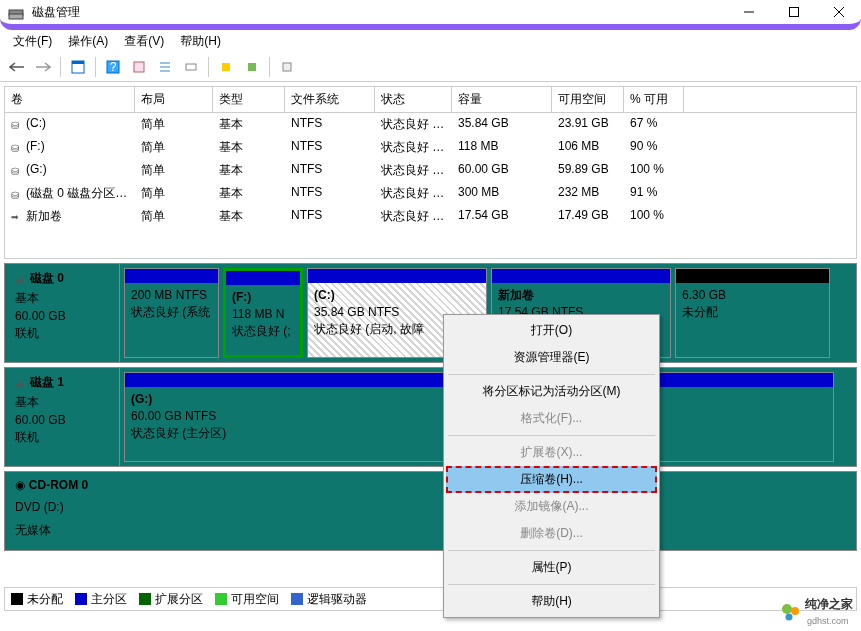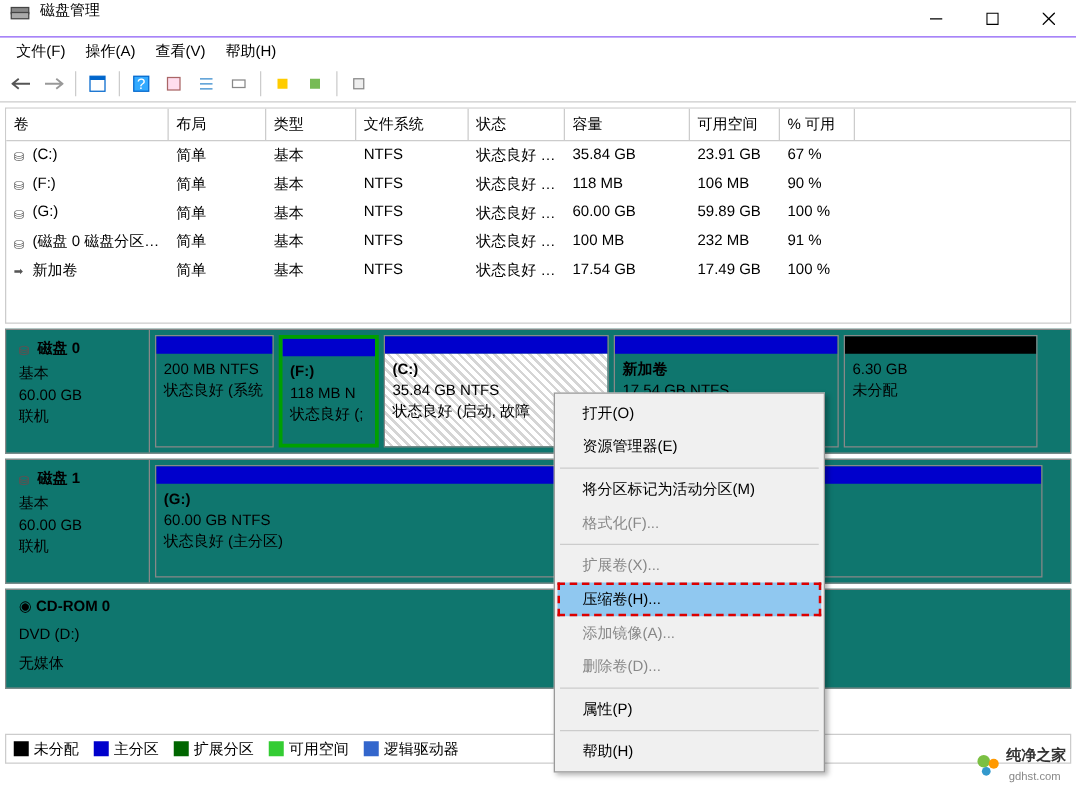--- a/index.html
+++ b/index.html
@@ -1,18 +1,18 @@
 <!DOCTYPE html>
 <html><head>
 <meta charset="utf-8">
 <style>
 * { box-sizing: border-box; margin: 0; padding: 0; font-family: "Microsoft YaHei", "Segoe UI", sans-serif; font-size: 12px; }
 body { width: 861px; height: 631px; background: #fff; position: relative; overflow: hidden; }
 
-.titlebar { height: 30px; display: flex; border-bottom: 1px solid #8b5cf6; }
+.titlebar { height: 30px; display: flex; align-items: center; border-bottom: 6px solid #8b5cf6; border-radius: 12px; }
 .titlebar .icon { width: 16px; height: 16px; margin: 0 8px; }
 .titlebar .title { flex: 1; font-size: 12px; color: #000; }
 .titlebar .btn { width: 45px; height: 30px; display: flex; align-items: center; justify-content: center; }
 
 .menubar { height: 22px; display: flex; align-items: center; padding: 0 5px; }
 .menubar .item { padding: 3px 8px; }
 
 .toolbar { height: 30px; display: flex; align-items: center; padding: 0 5px; border-bottom: 1px solid #ccc; gap: 2px; }
 .toolbar .tbtn { width: 24px; height: 24px; display: flex; align-items: center; justify-content: center; border: 1px solid transparent; }
 .toolbar .sep { width: 1px; height: 20px; background: #ccc; margin: 0 3px; }
@@ -38,21 +38,21 @@
 .disk-label .line { margin-bottom: 2px; }
 .disk-parts { flex: 1; display: flex; gap: 4px; padding: 4px; }
 .part { border: 1px solid #888; display: flex; flex-direction: column; overflow: hidden; }
 .part-head { height: 14px; background: #0000cc; }
 .part-head.black { background: #000; }
 .part-body { flex:1; padding: 4px 6px; line-height: 1.4; overflow:hidden; }
 .part.green-border { border: 3px solid #00a000; }
 .part.hatched .part-body { background: repeating-linear-gradient(45deg, #fff, #fff 3px, #d5d5d5 3px, #d5d5d5 5px); }
 
 .context-menu { position: absolute; left: 443px; top: 314px; width: 217px; background: #f0f0f0; border: 1px solid #999; box-shadow: 2px 2px 4px rgba(0,0,0,0.3); padding: 2px; z-index: 50; }
-.context-menu .mi { padding: 5px 20px; cursor: default; }
+.context-menu .mi { padding: 5px 20px; cursor: default; text-align: center; }
 .context-menu .mi.disabled { color: #888; }
 .context-menu .mi.hl { background: #90c8f0; border: 2px dashed #d00; padding: 3px 18px; }
 .context-menu .msep { height: 1px; background: #ccc; margin: 3px 2px; }
 
 .statusbar { position: absolute; bottom: 20px; left: 4px; right: 4px; height: 24px; border: 1px solid #ccc; display: flex; align-items: center; padding: 0 6px; background: #fff; gap: 4px; }
 .legend-sq { width: 12px; height: 12px; display: inline-block; }
 .legend-lbl { margin-right: 8px; }
 
 .watermark { position: absolute; right: 8px; bottom: 4px; display: flex; align-items: center; gap: 4px; font-size: 13px; color: #333; z-index: 100; }
 .watermark .dots { display:inline-block; width:22px; height:22px; }
@@ -196,21 +196,21 @@
         <div class="td c5">60.00 GB</div>
         <div class="td c6">59.89 GB</div>
         <div class="td c7">100 %</div>
       </div>
       <div class="tr">
         <div class="td c0"><span class="disk-icon"></span><span>(磁盘 0 磁盘分区 1)</span></div>
         <div class="td c1">简单</div>
         <div class="td c2">基本</div>
         <div class="td c3">NTFS</div>
         <div class="td c4">状态良好 (...</div>
-        <div class="td c5">100 MB</div>
+        <div class="td c5">300 MB</div>
         <div class="td c6">232 MB</div>
         <div class="td c7">91 %</div>
       </div>
       <div class="tr">
         <div class="td c0"><span class="arrow-icon"></span><span>新加卷</span></div>
         <div class="td c1">简单</div>
         <div class="td c2">基本</div>
         <div class="td c3">NTFS</div>
         <div class="td c4">状态良好 (...</div>
         <div class="td c5">17.54 GB</div>

